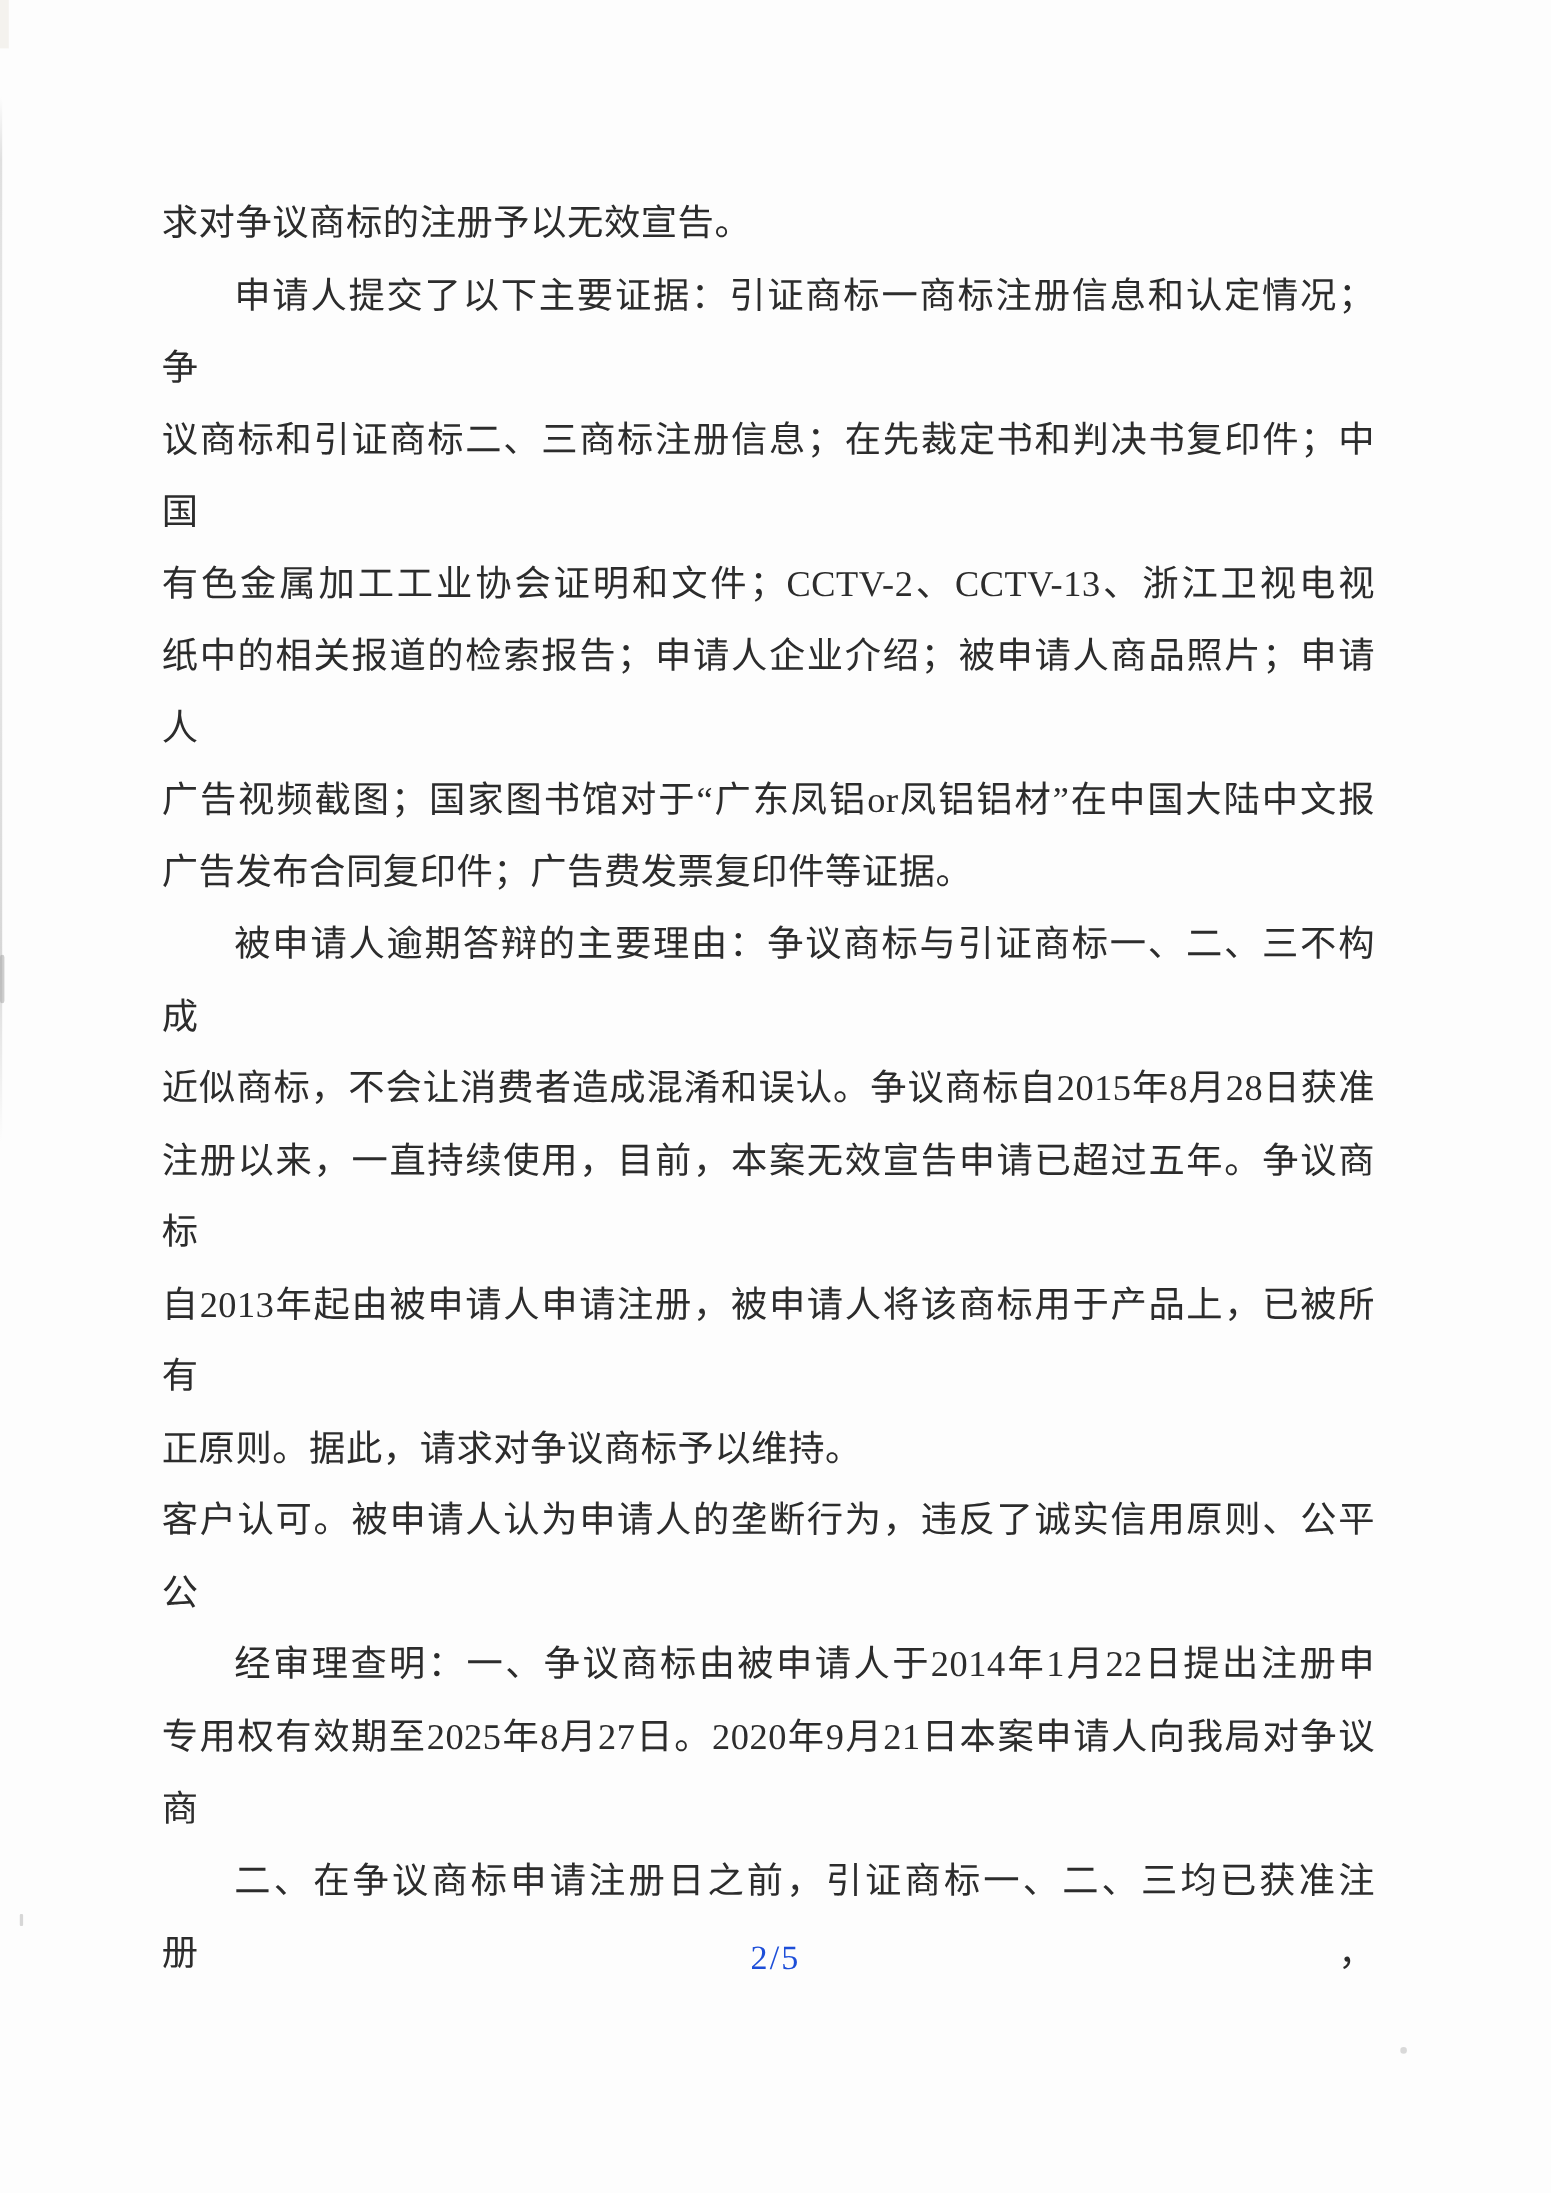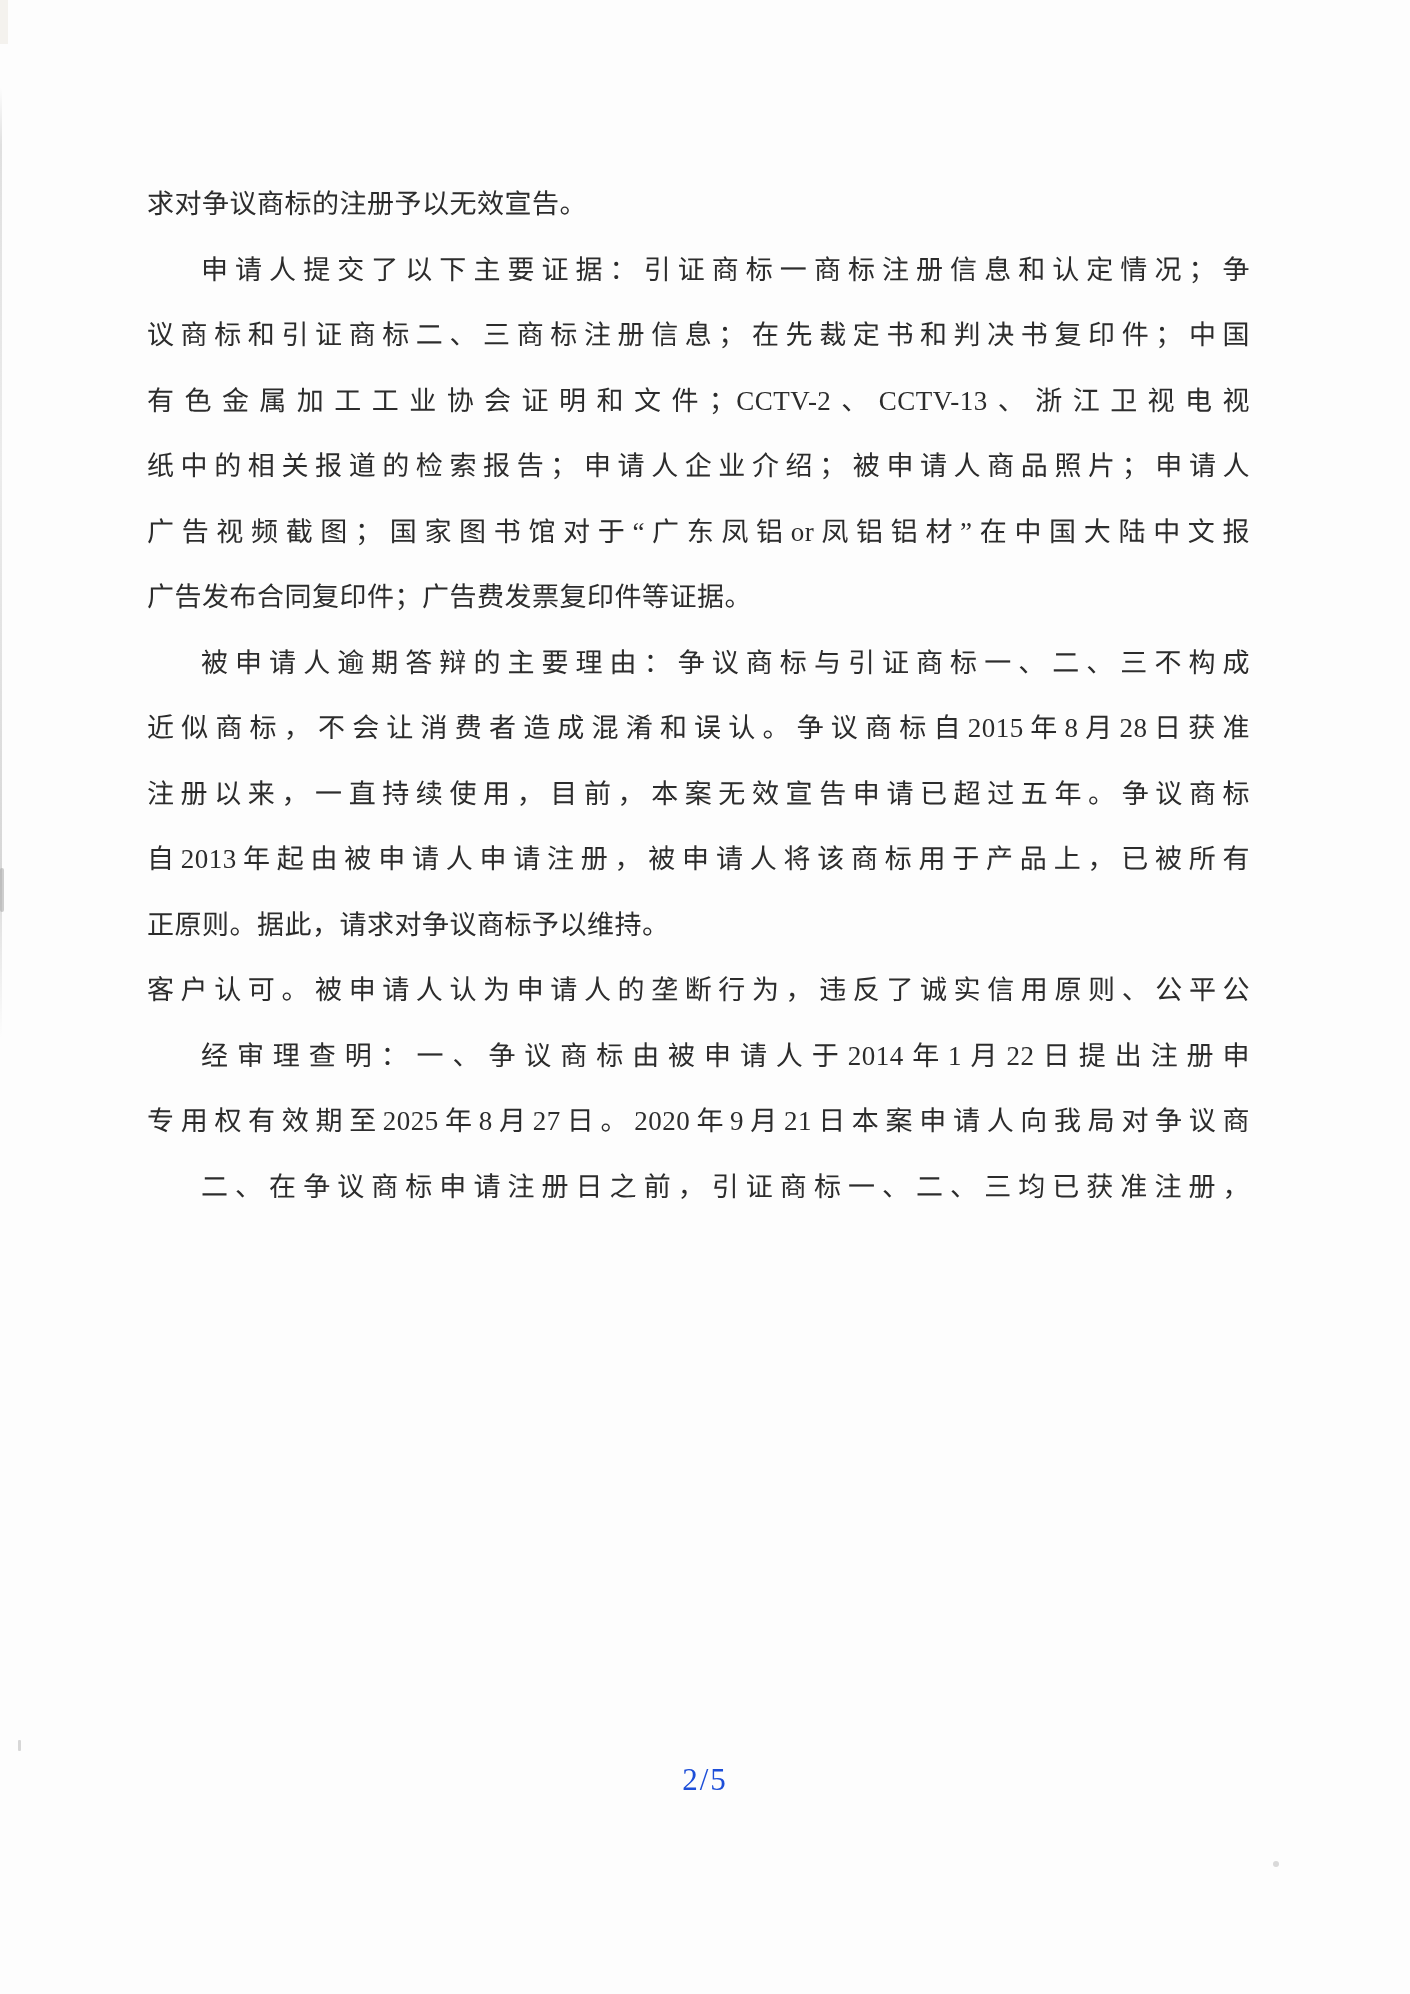--- a/index.html
+++ b/index.html
@@ -20,21 +20,21 @@
     position: absolute;
     left: 147px;
     top: 172px;
     width: 1103px;
   }
   .para {
     margin: 0;
     padding: 0;
   }
   .line {
-    font-size: 27px;
+    font-size: 33px;
     line-height: 65.5px;
     letter-spacing: 0.5px;
     text-align: justify;
     text-align-last: justify;
     white-space: normal;
     -webkit-font-smoothing: antialiased;
   }
   .line.first {
     text-indent: 2em;
   }

